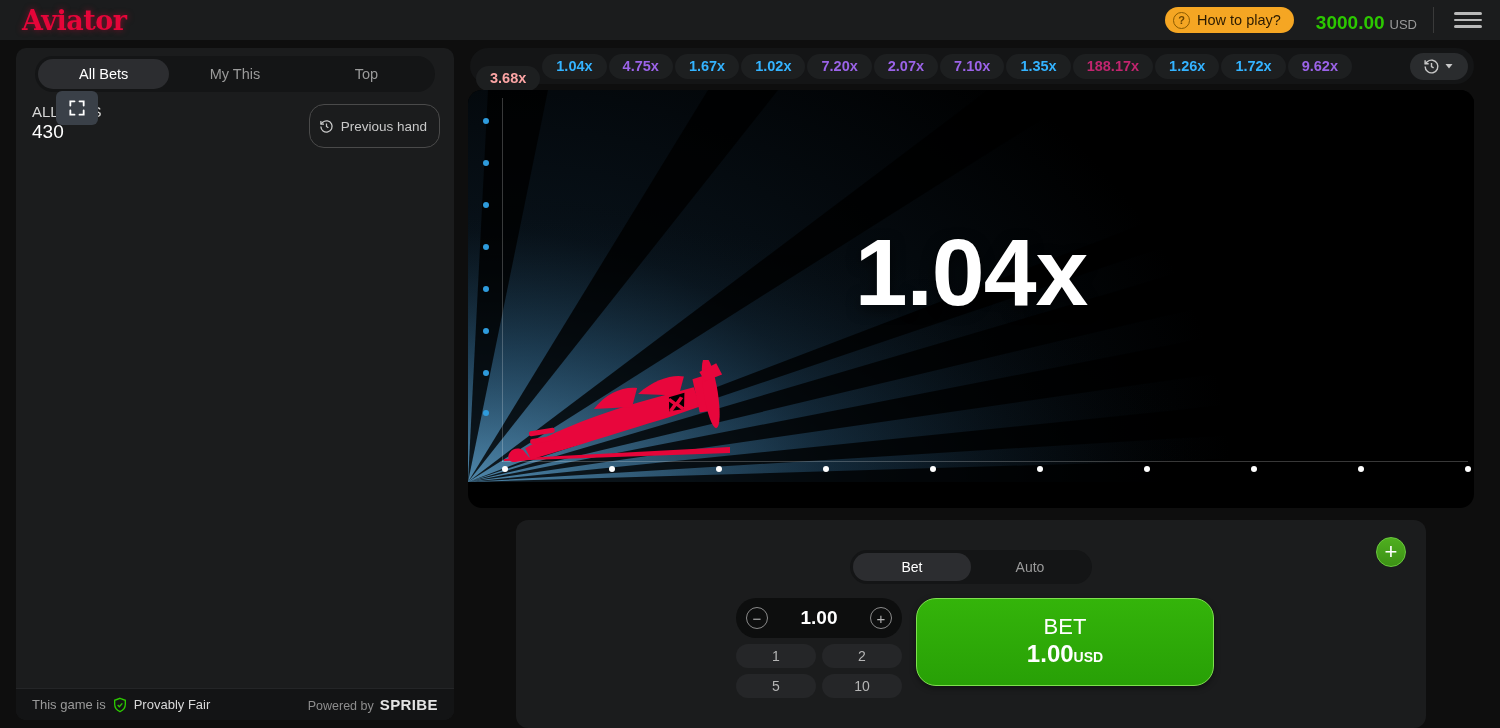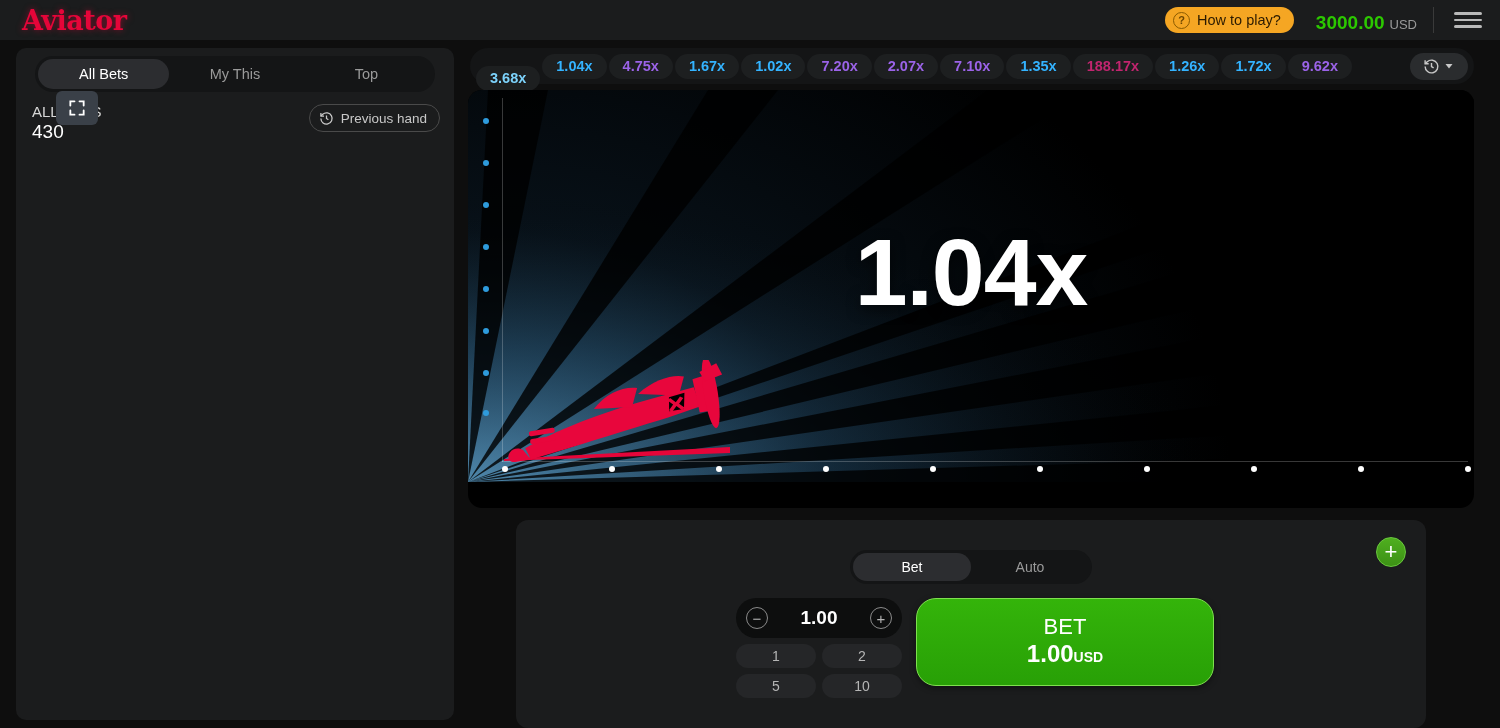--- a/index.html
+++ b/index.html
@@ -73,21 +73,21 @@
 
   .allbets-row {
     display: flex; align-items: flex-start; justify-content: space-between;
     padding: 10px 14px 6px 16px;
   }
   .allbets-label { color: #d6d6d6; font-size: 15px; line-height: 19px; }
   .allbets-count { color: #fff; font-size: 19px; font-weight: normal; line-height: 21px; }
   .prev-hand {
     display: flex; align-items: center; gap: 7px;
     border: 1px solid #4a4a4a; border-radius: 15px;
-    height: 28px; padding: 0 12px 0 9px;
+    height: 44px; padding: 0 12px 0 9px;
     color: #c8c8c8; font-size: 13.5px; cursor: pointer;
     margin-top: 2px;
   }
   .cols {
     display: flex; align-items: center;
     padding: 4px 14px 6px 16px;
     color: #8d8d8d; font-size: 12.5px;
     border-bottom: 1px solid #242527;
   }
   .col-user { width: 170px; }
@@ -268,34 +268,48 @@
             <path d="M3 3v5h5"></path>
             <path d="M12 7v5l3 2"></path>
         </svg>
         <span>Previous hand</span>
       </div>
     </div>
 
 
     <div class="bets-body"></div>
 
+    <div class="sidebar-footer">
+      <div class="provably">
+        <span>This game is</span>
+        <svg width="16" height="16" viewBox="0 0 24 24" fill="none" stroke="#2cc800" stroke-width="2">
+          <path d="M12 2l8 3v6c0 5-3.4 9.2-8 11-4.6-1.8-8-6-8-11V5l8-3z"></path>
+            <path d="M8.5 12l2.5 2.5 4.5-5"></path>
+        </svg>
+        <b>Provably Fair</b>
+      </div>
+      <div class="powered">
+        <span>Powered by</span>
+        <span class="spribe">SPRIBE</span>
+      </div>
+    </div>
 
     <div class="fullscreen-btn">
       <svg width="20" height="20" viewBox="0 0 24 24" fill="none" stroke="#ffffff" stroke-width="2.2" stroke-linecap="round">
         <path d="M4 9V4h5"></path>
           <path d="M20 9V4h-5"></path>
           <path d="M4 15v5h5"></path>
           <path d="M20 15v5h-5"></path>
       </svg>
     </div>
   </div>
 
   <div class="history-bar">
     <div class="hist-list" id="hist-list">
-        <div class="chip" style="color: #7dd3fc; margin-top: 24px;">3.68x</div>
+        <div class="chip" style="color: #fca5a5; margin-top: 24px;">3.68x</div>
         <div class="chip" style="color: rgb(52, 179, 255);">1.04x</div>
         <div class="chip" style="color: rgb(155, 99, 232);">4.75x</div>
         <div class="chip" style="color: rgb(52, 179, 255);">1.67x</div>
         <div class="chip" style="color: rgb(52, 179, 255);">1.02x</div>
         <div class="chip" style="color: rgb(155, 99, 232);">7.20x</div>
         <div class="chip" style="color: rgb(155, 99, 232);">2.07x</div>
         <div class="chip" style="color: rgb(155, 99, 232);">7.10x</div>
         <div class="chip" style="color: rgb(52, 179, 255);">1.35x</div>
         <div class="chip" style="color: rgb(194, 37, 111);">188.17x</div>
         <div class="chip" style="color: rgb(52, 179, 255); text-align: center;">1.26x</div>

